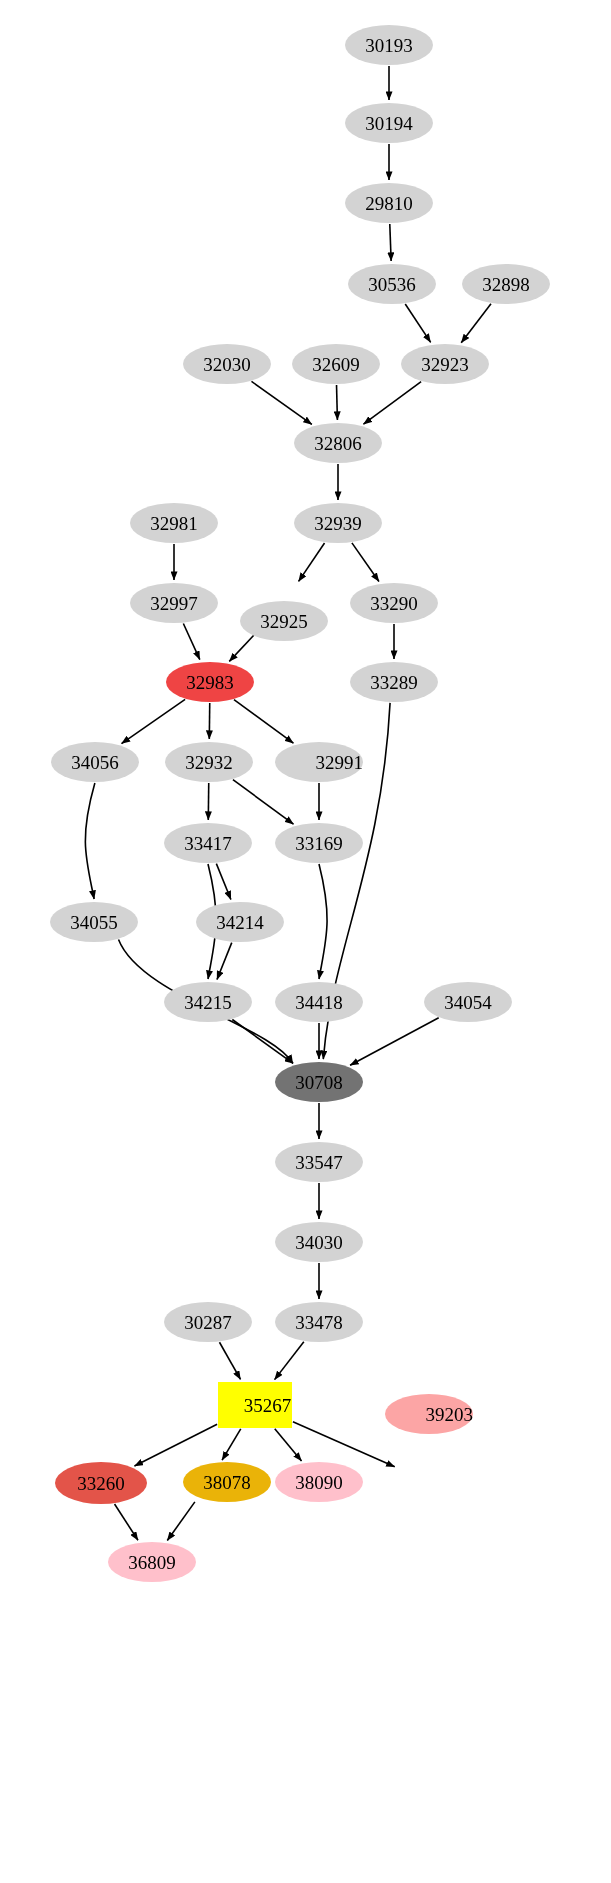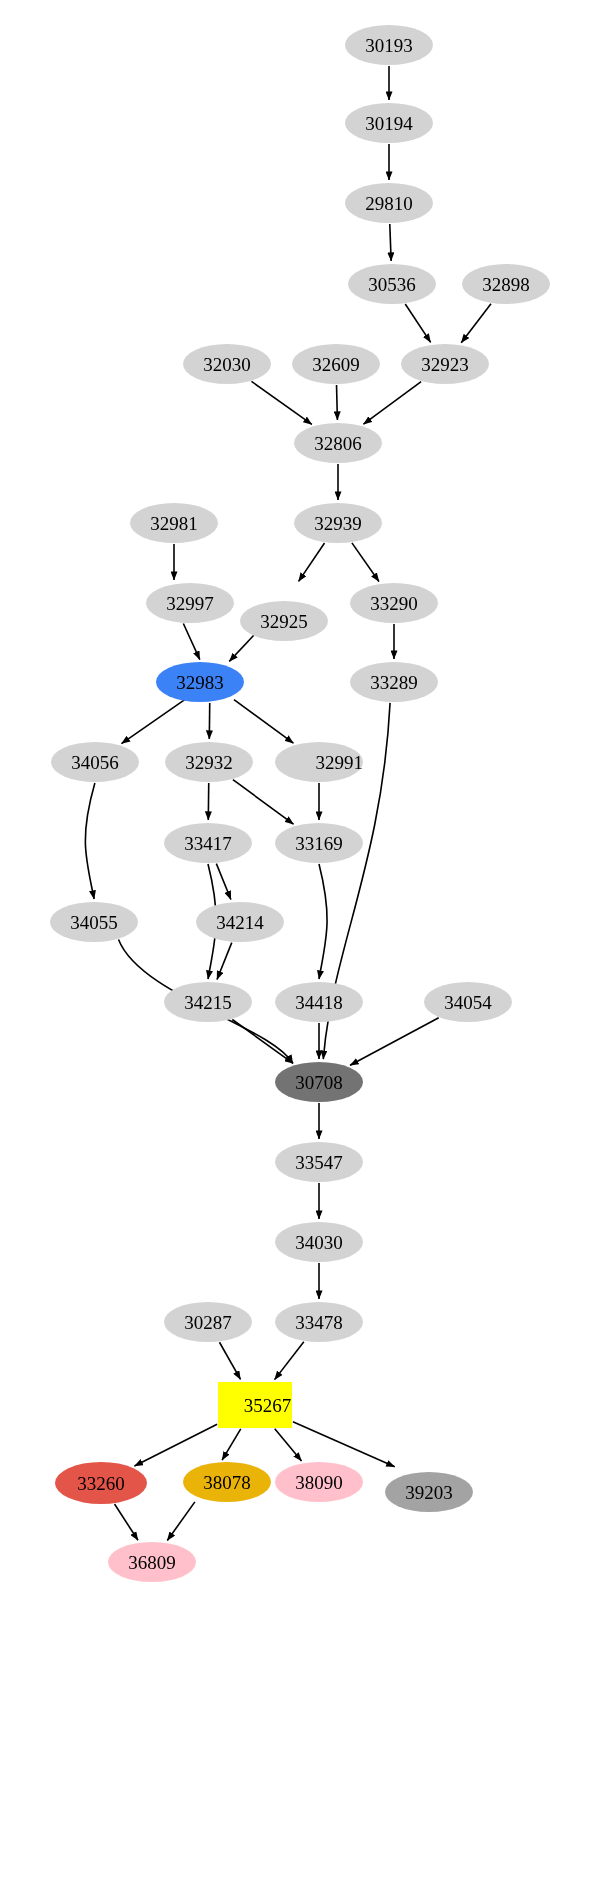--- a/index.html
+++ b/index.html
@@ -95,30 +95,30 @@
       </div>
       <div class="node ellipse" style="left: 294px; top: 423px; width: 88px; height: 40px; background: rgb(211, 211, 211);">
         <span>32806</span>
       </div>
       <div class="node ellipse" style="left: 294px; top: 503px; width: 88px; height: 40px; background: rgb(211, 211, 211);">
         <span>32939</span>
       </div>
       <div class="node ellipse" style="left: 130px; top: 503px; width: 88px; height: 40px; background: rgb(211, 211, 211);">
         <span>32981</span>
       </div>
-      <div class="node ellipse" style="left: 146px; top: 583px; width: 88px; height: 40px; background: rgb(211, 211, 211);">
+      <div class="node ellipse" style="left: 130px; top: 583px; width: 88px; height: 40px; background: rgb(211, 211, 211);">
         <span>32997</span>
       </div>
       <div class="node ellipse" style="left: 240px; top: 601px; width: 88px; height: 40px; background: rgb(211, 211, 211);">
         <span>32925</span>
       </div>
       <div class="node ellipse" style="left: 350px; top: 583px; width: 88px; height: 40px; background: rgb(211, 211, 211);">
         <span>33290</span>
       </div>
-      <div class="node ellipse" style="left: 156px; top: 662px; width: 88px; height: 40px; background: #3b82f6;">
+      <div class="node ellipse" style="left: 166px; top: 662px; width: 88px; height: 40px; background: #ef4444;">
         <span>32983</span>
       </div>
       <div class="node ellipse" style="left: 350px; top: 662px; width: 88px; height: 40px; background: rgb(211, 211, 211);">
         <span>33289</span>
       </div>
       <div class="node ellipse" style="left: 51px; top: 742px; width: 88px; height: 40px; background: rgb(211, 211, 211);">
         <span>34056</span>
       </div>
       <div class="node ellipse" style="left: 165px; top: 742px; width: 88px; height: 40px; background: rgb(211, 211, 211);">
         <span>32932</span>
@@ -167,20 +167,20 @@
       </div>
       <div class="node ellipse" style="left: 55px; top: 1462px; width: 92px; height: 42px; background: rgb(227, 84, 73);">
         <span>33260</span>
       </div>
       <div class="node ellipse" style="left: 183px; top: 1462px; width: 88px; height: 40px; background: #eab308;">
         <span>38078</span>
       </div>
       <div class="node ellipse" style="left: 275px; top: 1462px; width: 88px; height: 40px; background: rgb(255, 192, 203);">
         <span>38090</span>
       </div>
-      <div class="node ellipse" style="left: 385px; top: 1472px; width: 88px; height: 40px; background: #a3a3a3;">
+      <div class="node ellipse" style="left: 385px; top: 1394px; width: 88px; height: 40px; background: #fca5a5; justify-content: flex-end;">
         <span>39203</span>
       </div>
       <div class="node ellipse" style="left: 108px; top: 1542px; width: 88px; height: 40px; background: rgb(255, 192, 203);">
         <span>36809</span>
       </div>
     </div>
 </div>
 
 </body></html>

